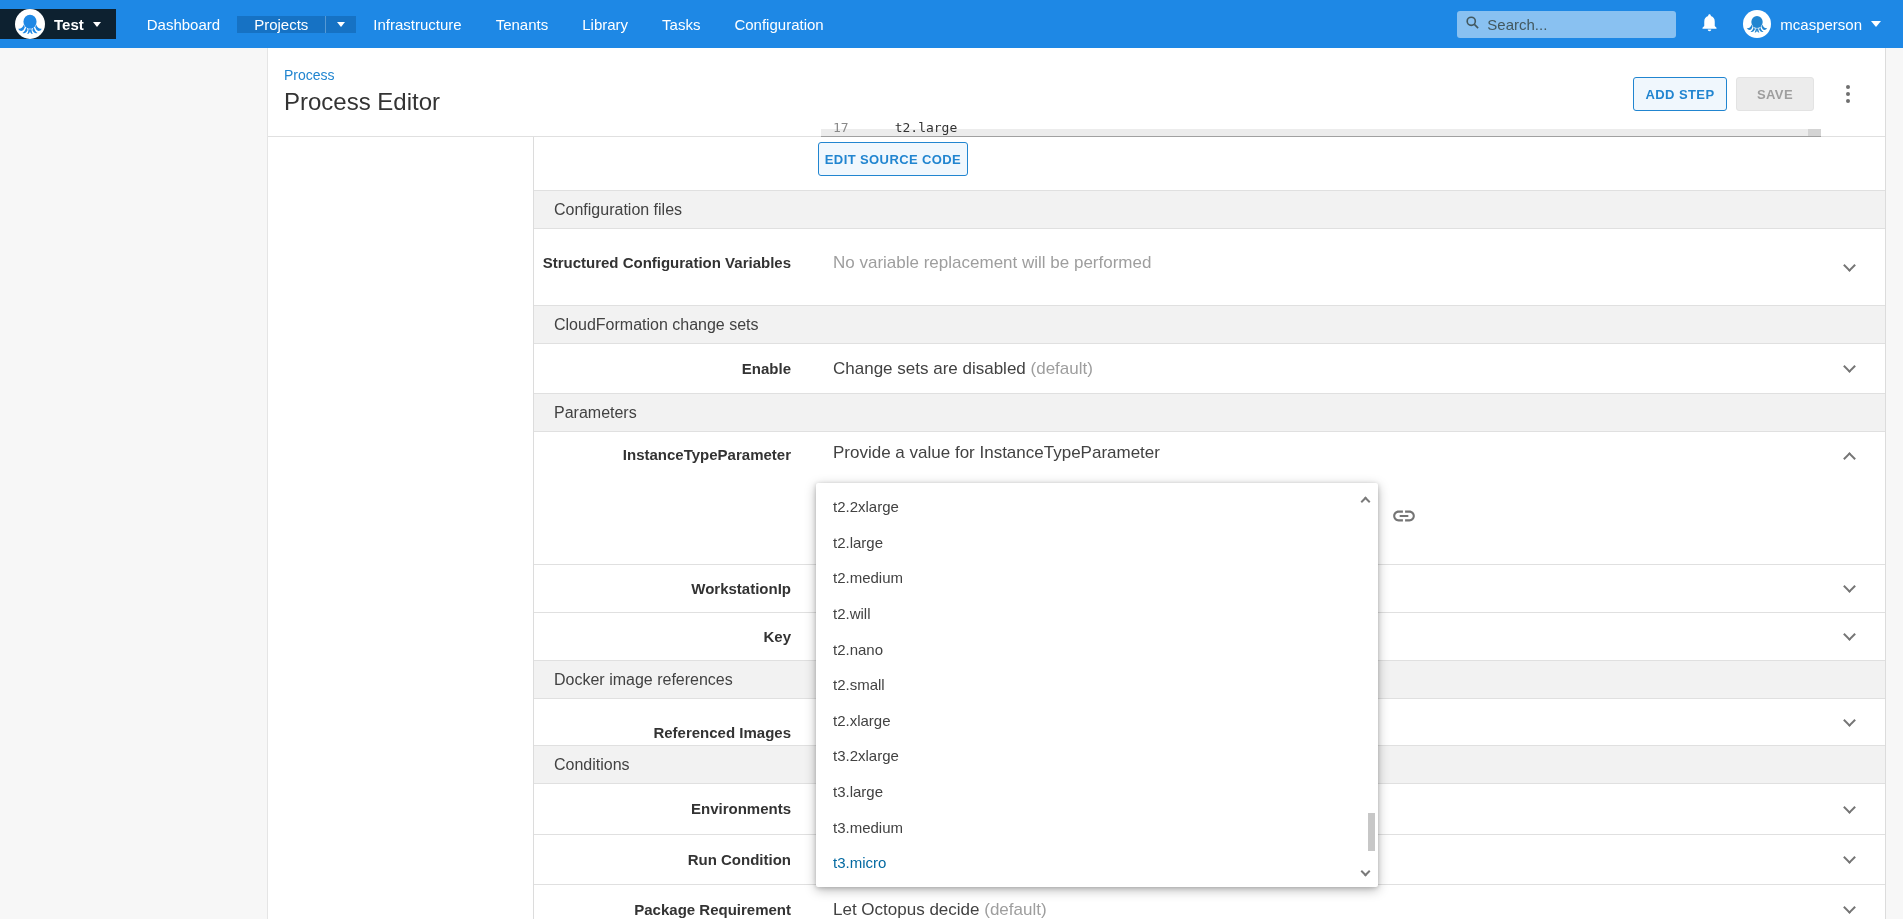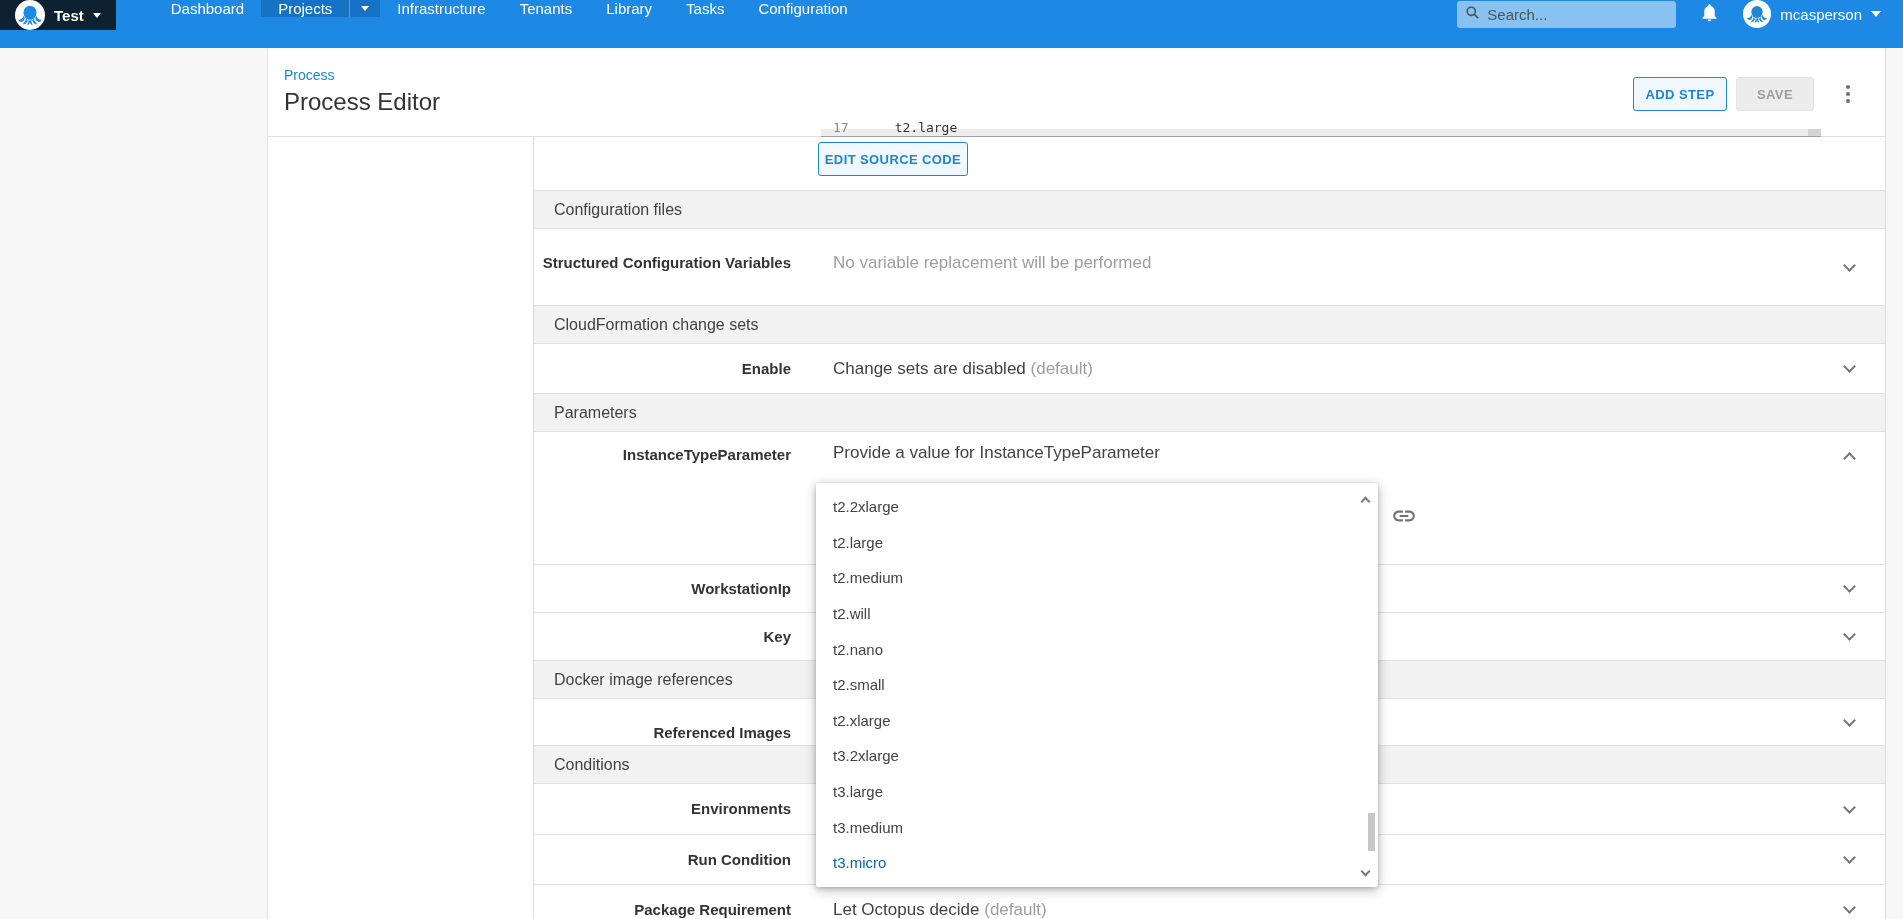--- a/index.html
+++ b/index.html
@@ -7,21 +7,21 @@
   body {
     font-family: "Liberation Sans", sans-serif;
     background: #f7f7f7;
     position: relative;
     color: #333;
   }
 
   
   .topnav {
     position: absolute; left: 0; top: 0; width: 1903px; height: 48px;
-    background: #1e88e5; display: flex; align-items: flex-start; z-index: 50; color: #fff; gap: 24px;
+    background: #1e88e5; display: flex; align-items: center; z-index: 50; color: #fff;
   }
   .logo-block {
     background: #0d2130; display: flex; align-items: center; gap: 9px;
     padding: 0 15px; cursor: pointer;
   }
   .logo-block .space-name { font-size: 15px; font-weight: bold; color: #fff; }
   .caret { width: 0; height: 0; border-left: 4px solid transparent; border-right: 4px solid transparent; border-top: 5px solid #fff; }
   .nav-items { display: flex; align-items: stretch; margin-left: 14px; }
   .nav-item { display: flex; align-items: center; padding: 0 17px; font-size: 15px; color: #fff; cursor: pointer; }
   .nav-item.active { background: #1672c4; }

